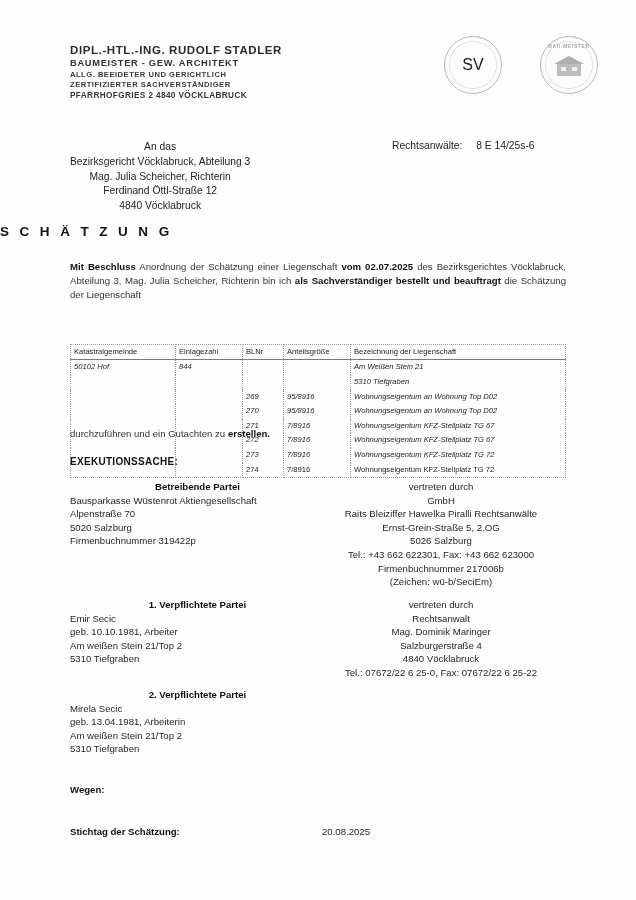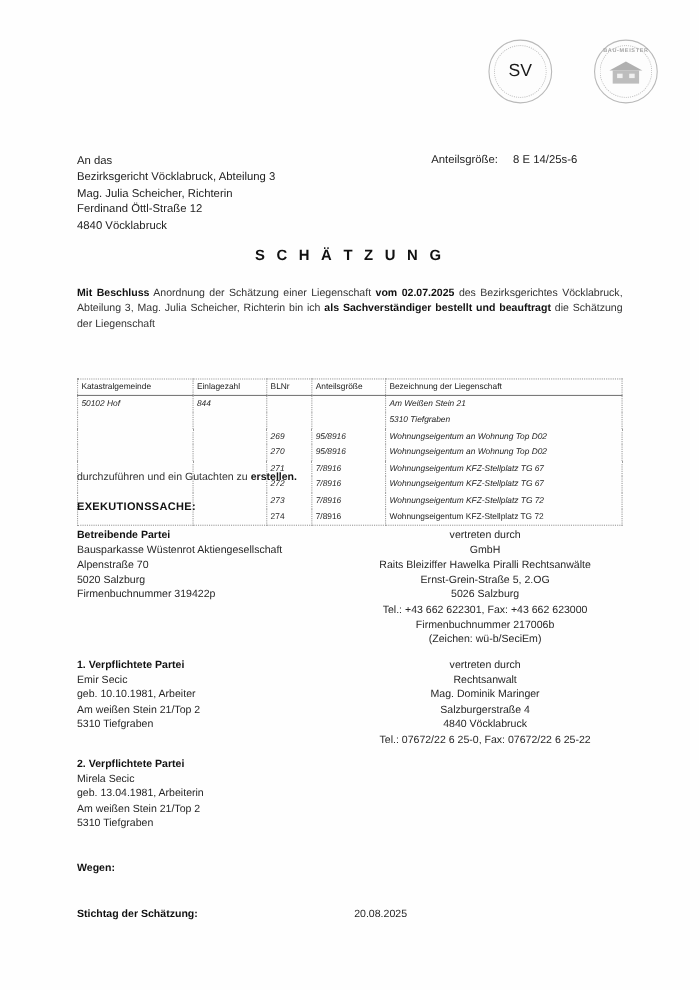--- a/index.html
+++ b/index.html
@@ -131,37 +131,37 @@
   }
 
   
   .addr {
     position: absolute;
     left: 70px;
     top: 140px;
     font-size: 10.3px;
     line-height: 14.8px;
     color: #222;
+    text-align: center;
   }
   .gz {
     position: absolute;
     left: 392px;
     top: 140px;
     font-size: 10.3px;
     color: #222;
     white-space: nowrap;
   }
 
   
   .title {
     position: absolute;
     left: 0;
     top: 224px;
     width: 636px;
-    text-align: center;
     font-size: 13.5px;
     font-weight: bold;
     letter-spacing: 3.4px;
     color: #111;
   }
 
   
   .intro {
     position: absolute;
     left: 70px;
@@ -231,20 +231,21 @@
 
   .block {
     position: absolute;
     font-size: 9.6px;
     line-height: 13.6px;
     color: #262626;
   }
   .block .hd {
     font-weight: bold;
     color: #111;
+    text-align: center;
   }
   .col-l { left: 70px; width: 255px; }
   .col-r { left: 316px; width: 250px; text-align: center; }
 
   .b-betreibende { top: 480px; }
   .b-vertreten-1 { top: 480px; }
   .b-verpfl-1    { top: 598px; }
   .b-vertreten-2 { top: 598px; }
   .b-verpfl-2    { top: 688px; }
 
@@ -273,20 +274,27 @@
     top: 826px;
     font-size: 9.6px;
     color: #262626;
   }
 </style>
 </head>
 <body>
 
 <div class="page">
 
+  <div class="letterhead">
+    <div class="lh-line1">DIPL.-HTL.-ING. RUDOLF STADLER</div>
+    <div class="lh-line2">BAUMEISTER  -   GEW. ARCHITEKT</div>
+    <div class="lh-line3">ALLG. BEEIDETER  UND  GERICHTLICH</div>
+    <div class="lh-line4">ZERTIFIZIERTER  SACHVERSTÄNDIGER</div>
+    <div class="lh-line5">PFARRHOFGRIES 2    4840 VÖCKLABRUCK</div>
+  </div>
 
   <div class="seals">
     <div class="seal seal-1">
       <div class="seal-ring"></div>
       <div class="seal-inner">SV</div>
     </div>
     <div class="seal seal-2">
       <div class="seal-ring"></div>
       <div class="seal-arc">BAU-MEISTER</div>
       <div class="seal-house">
@@ -300,21 +308,21 @@
 
   <div class="addr">
     <div>An das</div>
     <div>Bezirksgericht Vöcklabruck, Abteilung 3</div>
     <div>Mag. Julia Scheicher, Richterin</div>
     <div>Ferdinand Öttl-Straße 12</div>
     <div>4840 Vöcklabruck</div>
   </div>
 
   <div class="gz">
-    <span>Anteilsgröße:</span>
+    <span>Rechtsanwälte:</span>
     <span style="display:inline-block;width:8px;"></span>
     <span>8 E 14/25s-6</span>
   </div>
 
   <div class="title">S C H Ä T Z U N G</div>
 
   <div class="intro"><b>Mit Beschluss</b><span> Anordnung der Schätzung einer Liegenschaft </span><b>vom 02.07.2025</b><span> des Bezirksgerichtes Vöcklabruck, Abteilung 3, Mag. Julia Scheicher, Richterin bin ich </span><b>als Sachverständiger bestellt und beauftragt</b><span> die Schätzung der Liegenschaft</span></div>
 
   <table class="prop-table">
     <thead>

